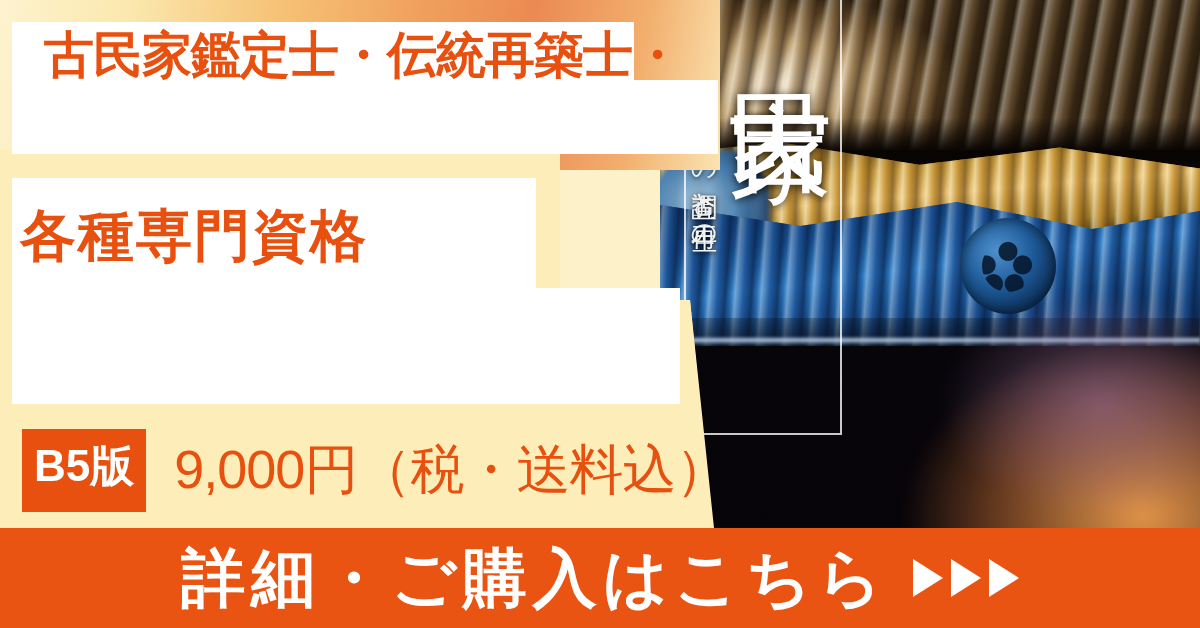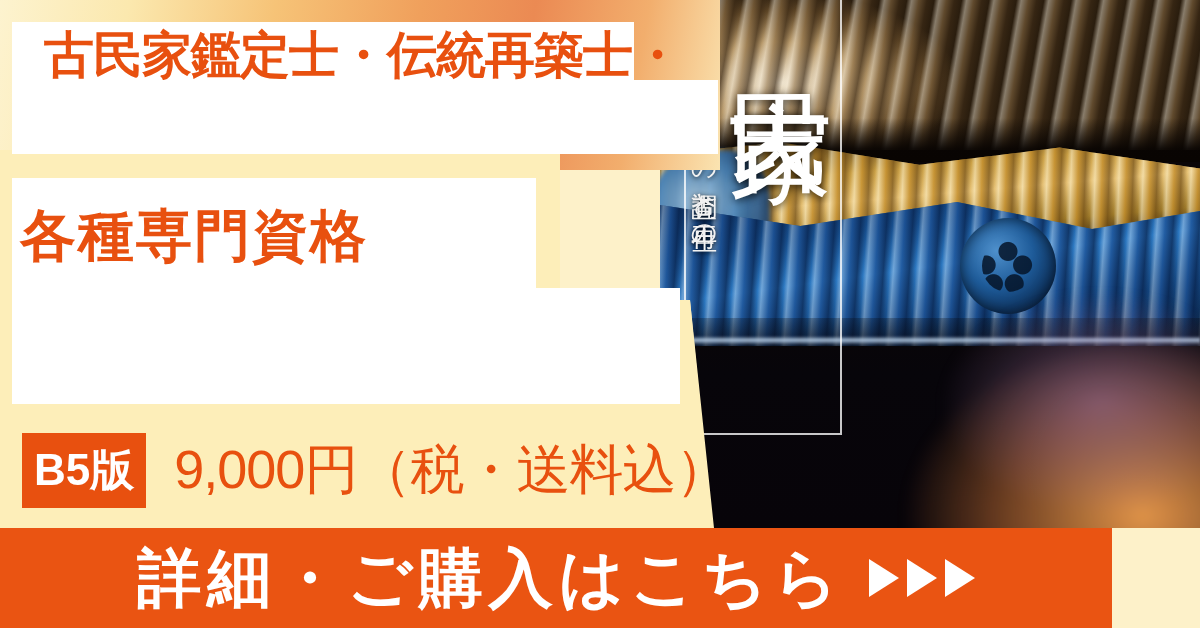--- a/index.html
+++ b/index.html
@@ -273,39 +273,39 @@
     height: 76px;
     display: flex;
     align-items: center;
   }
   .badge {
     background: #e8500f;
     color: #ffffff;
     font-size: 44px;
     font-weight: 700;
     line-height: 1;
-    padding: 15px 12px 16px 12px;
+    padding: 15px 12px 24px 12px;
     letter-spacing: 0px;
     white-space: nowrap;
   }
   .price {
     margin-left: 28px;
     color: #e8500f;
     font-size: 54px;
     font-weight: 400;
     letter-spacing: -1px;
     white-space: nowrap;
   }
 
   
   .cta {
     position: absolute;
     left: 0;
     bottom: 0;
-    width: 1112px;
+    width: 1200px;
     height: 100px;
     background: #ea5412;
     display: flex;
     align-items: center;
     justify-content: center;
   }
   .cta-text {
     color: #ffffff;
     font-size: 64px;
     font-weight: 700;

